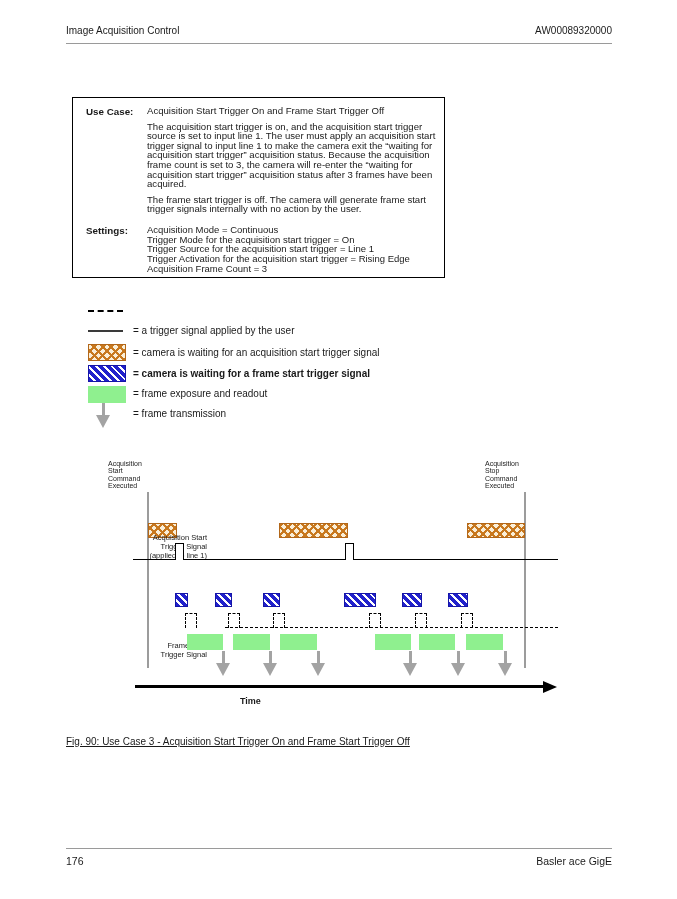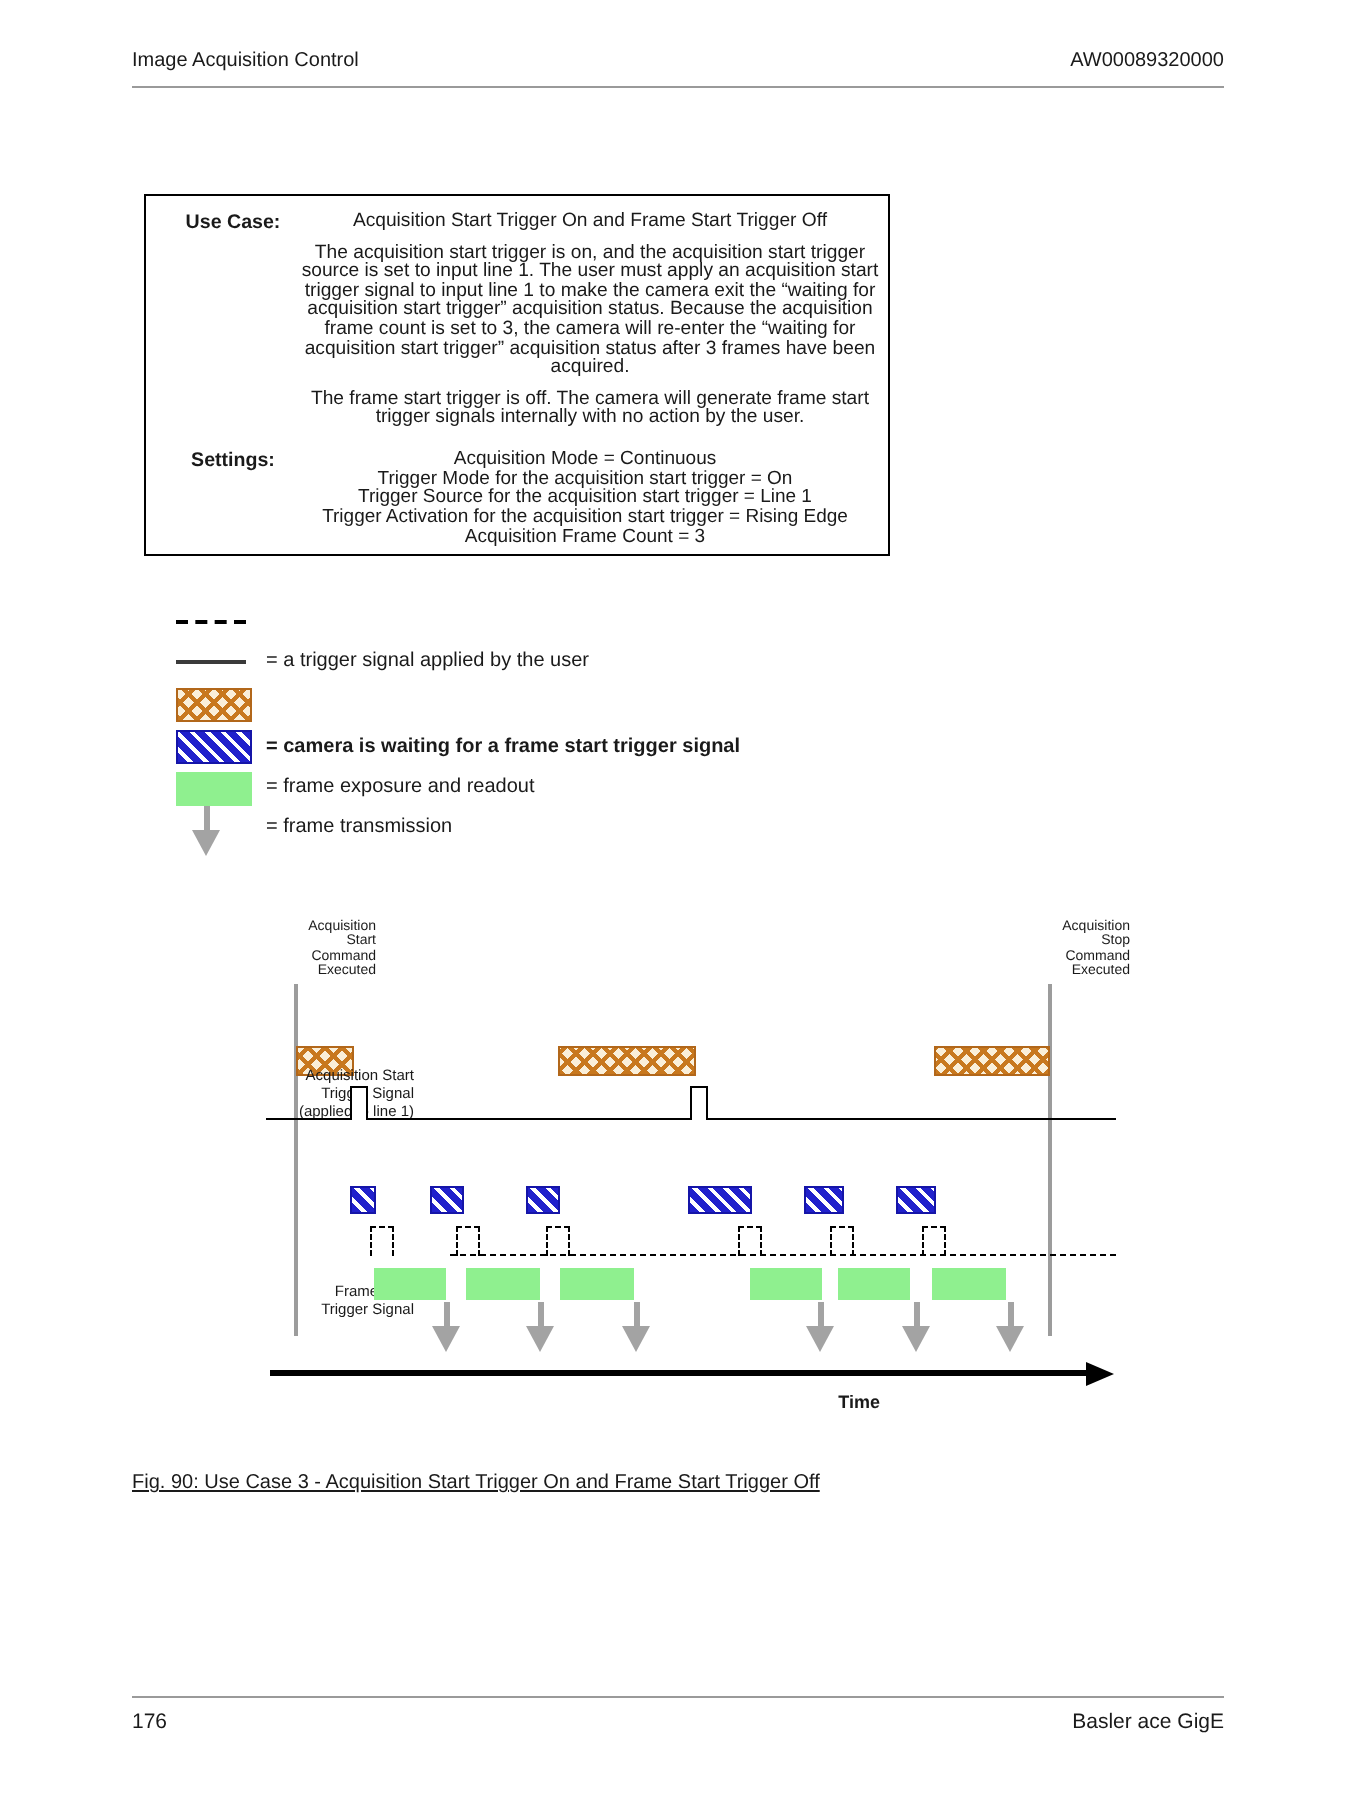--- a/index.html
+++ b/index.html
@@ -7,27 +7,27 @@
     position:relative;width:677px;height:899px;background:#fff;overflow:hidden;
     font-family:"Liberation Sans",sans-serif;color:#1a1a1a;
   }
   .abs{position:absolute;}
   .t10{font-size:10px;line-height:12px;}
   .t11{font-size:10.5px;line-height:13px;}
   .t7{font-size:7px;line-height:7.4px;}
   .t75{font-size:7.5px;line-height:9px;}
   .pre{white-space:pre-line;}
   .right{text-align:right;}
-  .center{text-align:right;}
+  .center{text-align:left;}
   .rule{border-top:1px solid #9a9a9a;height:0;}
 
   
   .ucbox{
     left:72px;top:97px;width:373px;height:181px;border:1px solid #000;
-    box-sizing:border-box;padding:8px 6px 6px 13px;text-align:center;
+    box-sizing:border-box;padding:8px 6px 6px 13px;
   }
   .ucgrid{display:grid;grid-template-columns:61px 1fr;}
   .uc-body{font-size:9.6px;line-height:9.6px;width:296px;}
   .uc-body p{margin:0 0 6px 0;}
   .uc-label{font-size:9.8px;font-weight:bold;}
   .settings-line{font-size:9.5px;line-height:9.7px;white-space:nowrap;}
   .settings-row{margin-top:5px;}
 
   
   .hatch-orange{
@@ -88,20 +88,21 @@
       </div>
     </div>
   </div>
 
   <div class="abs line-dashed-swatch" style="left:88px;top:310px;"></div>
 
   <div class="abs line-solid-swatch" style="left:88px;top:330px;"></div>
   <div class="abs t10" style="left:133px;top:325px;">= a trigger signal applied by the user</div>
 
   <div class="abs hatch-orange" style="left:88px;top:344px;width:38px;height:17px;"></div>
+  <div class="abs t10" style="left:133px;top:347px;">= camera is waiting for an acquisition start trigger signal</div>
 
   <div class="abs hatch-blue" style="left:88px;top:365px;width:38px;height:17px;"></div>
   <div class="abs t10" style="left:133px;top:368px;font-weight:bold;">= camera is waiting for a frame start trigger signal</div>
 
   <div class="abs green-box" style="left:88px;top:386px;width:38px;height:17px;"></div>
   <div class="abs t10" style="left:133px;top:388px;">= frame exposure and readout</div>
 
   <div class="abs arrow-gray" style="left:96px;top:403px;">
     <div class="stem"></div>
       <div class="head"></div>

